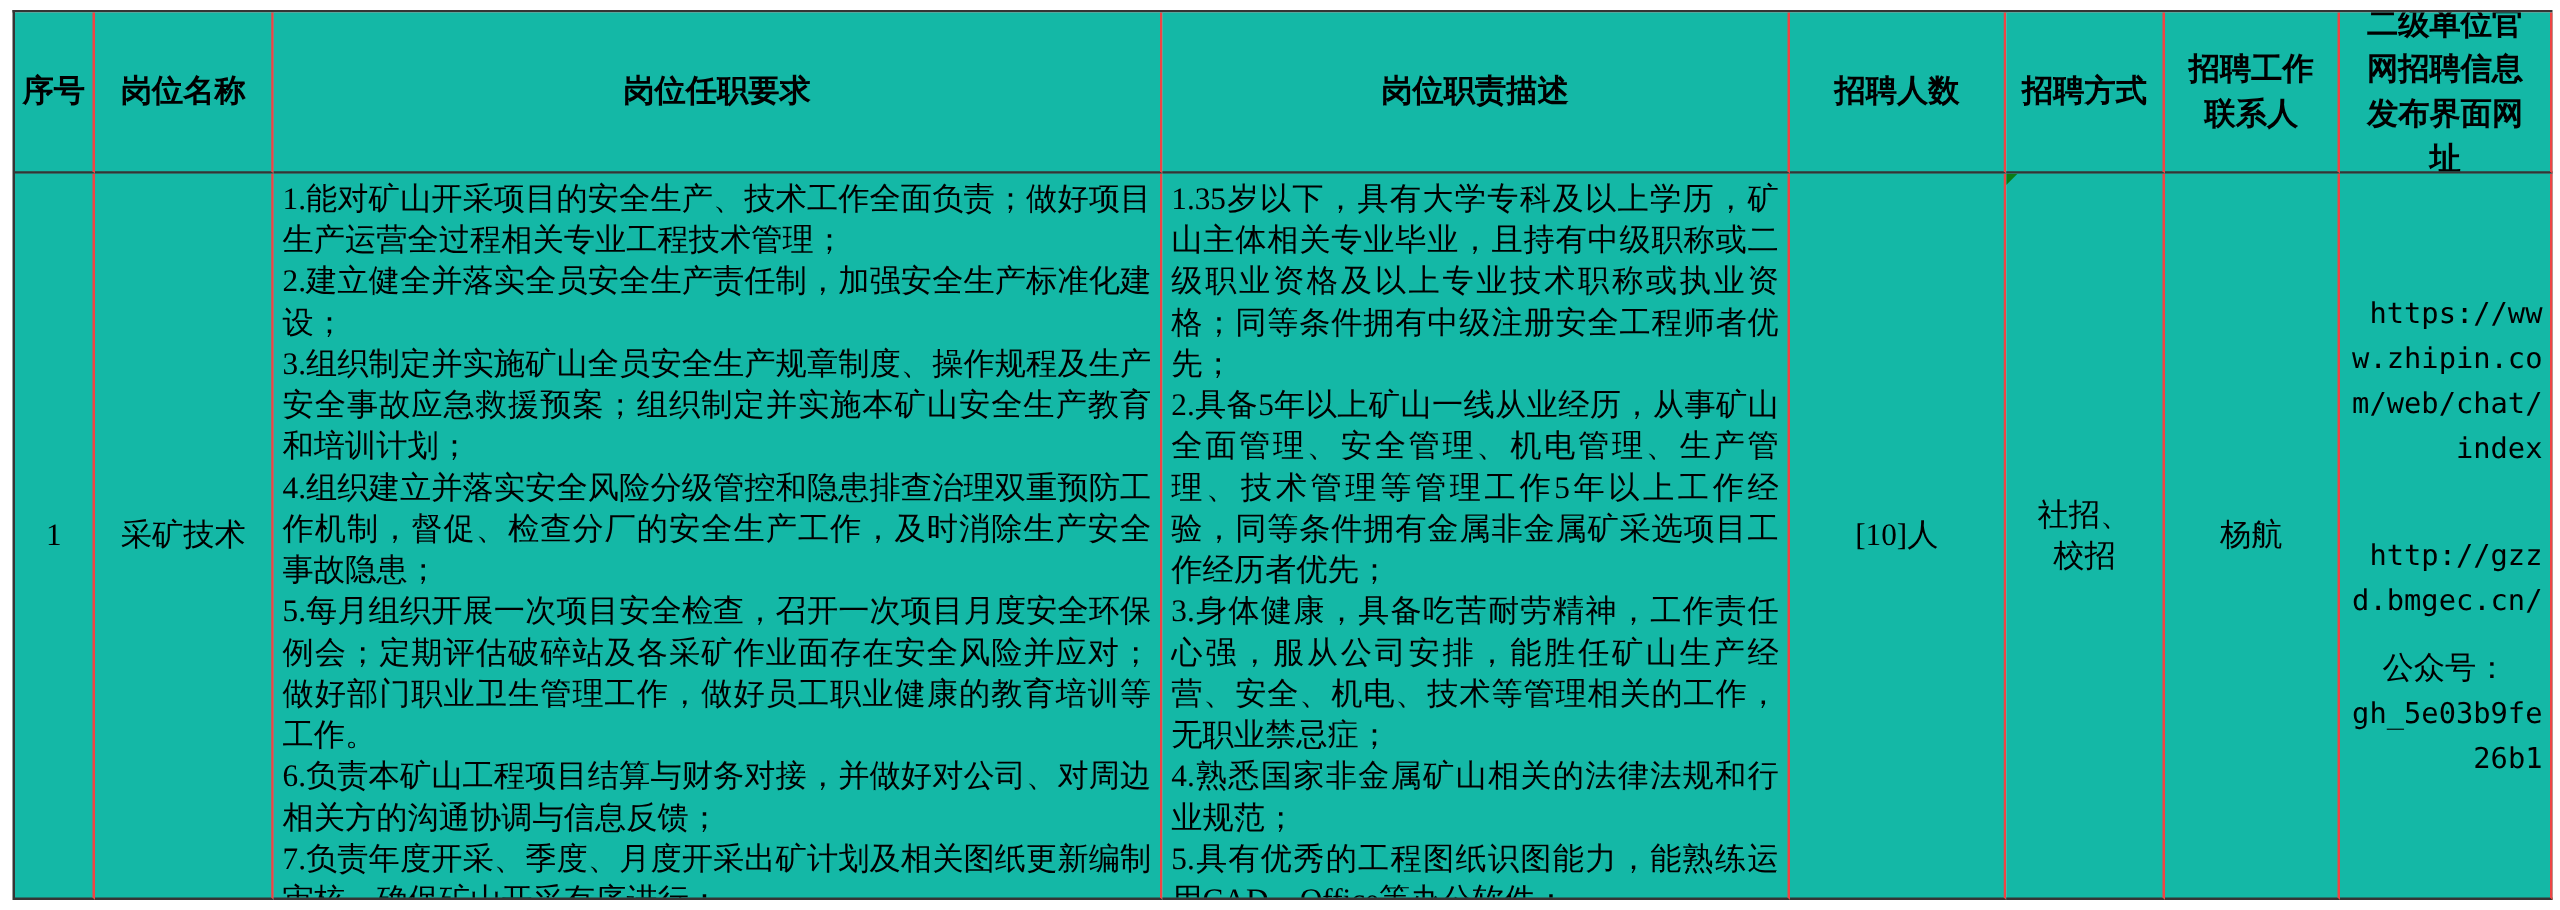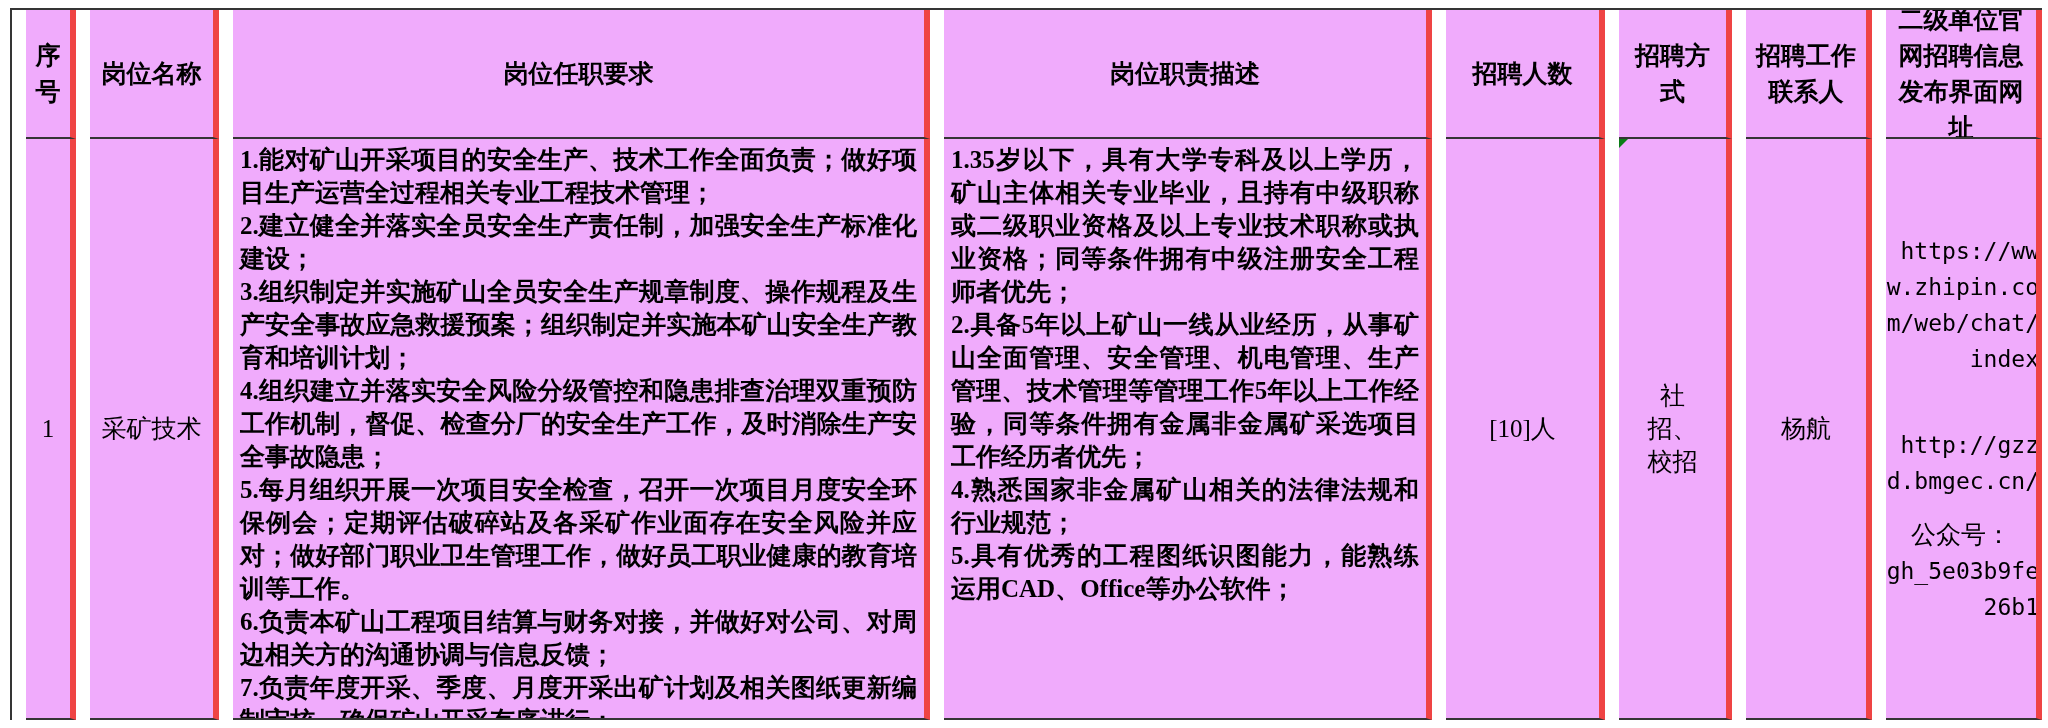--- a/index.html
+++ b/index.html
@@ -10,26 +10,25 @@
   .grid {
     display: grid;
     grid-template-columns: 64px 143px 711px 502px 173px 127px 140px 170px;
     grid-template-rows: 129px 581px;
     border-top: 2px solid #353535;
     border-left: 2px solid #353535;
     width: 2032px;
     background: #ffffff;
   }
   .cell {
-    border-right: 6px solid #ef4444;
+    border-right: 2px solid #ef4444;
     border-bottom: 2px solid #353535;
     overflow: hidden;
     position: relative;
-    background: #f0abfc;
-    margin-left: 14px;
+    background: #14b8a6;
   }
   .hcell {
     display: flex;
     align-items: center;
     justify-content: center;
     text-align: center;
     font-weight: bold;
     font-size: 25px;
     line-height: 36px;
     padding: 0 6px;
@@ -44,21 +43,21 @@
     text-align: center;
     font-size: 25px;
     line-height: 33px;
   }
   .tcell {
     padding: 4px 7px;
     font-size: 25px;
     line-height: 33px;
     text-align: justify;
   }
-  .tcell .line { text-align: justify; font-weight: bold; }
+  .tcell .line { text-align: justify; }
 
   .ccell.wrapcenter { padding: 0 18px; }
 
   .contact-cell {
     display: flex;
     flex-direction: row;
     align-items: center;
     justify-content: center;
     text-align: center;
     font-size: 25px;
@@ -144,20 +143,21 @@
         <div class="line">2.建立健全并落实全员安全生产责任制，加强安全生产标准化建设；</div>
         <div class="line">3.组织制定并实施矿山全员安全生产规章制度、操作规程及生产安全事故应急救援预案；组织制定并实施本矿山安全生产教育和培训计划；</div>
         <div class="line">4.组织建立并落实安全风险分级管控和隐患排查治理双重预防工作机制，督促、检查分厂的安全生产工作，及时消除生产安全事故隐患；</div>
         <div class="line">5.每月组织开展一次项目安全检查，召开一次项目月度安全环保例会；定期评估破碎站及各采矿作业面存在安全风险并应对；做好部门职业卫生管理工作，做好员工职业健康的教育培训等工作。</div>
         <div class="line">6.负责本矿山工程项目结算与财务对接，并做好对公司、对周边相关方的沟通协调与信息反馈；</div>
         <div class="line">7.负责年度开采、季度、月度开采出矿计划及相关图纸更新编制审核，确保矿山开采有序进行；</div>
       </div>
     <div class="cell tcell">
         <div class="line">1.35岁以下，具有大学专科及以上学历，矿山主体相关专业毕业，且持有中级职称或二级职业资格及以上专业技术职称或执业资格；同等条件拥有中级注册安全工程师者优先；</div>
         <div class="line">2.具备5年以上矿山一线从业经历，从事矿山全面管理、安全管理、机电管理、生产管理、技术管理等管理工作5年以上工作经验，同等条件拥有金属非金属矿采选项目工作经历者优先；</div>
+        <div class="line">3.身体健康，具备吃苦耐劳精神，工作责任心强，服从公司安排，能胜任矿山生产经营、安全、机电、技术等管理相关的工作，无职业禁忌症；</div>
         <div class="line">4.熟悉国家非金属矿山相关的法律法规和行业规范；</div>
         <div class="line">5.具有优秀的工程图纸识图能力，能熟练运用CAD、Office等办公软件；</div>
       </div>
     <div class="cell ccell">
       <span>[10]人</span>
     </div>
     <div class="cell ccell wrapcenter">
       <span class="err-triangle"></span>
       <span>社招、校招</span>
     </div>

